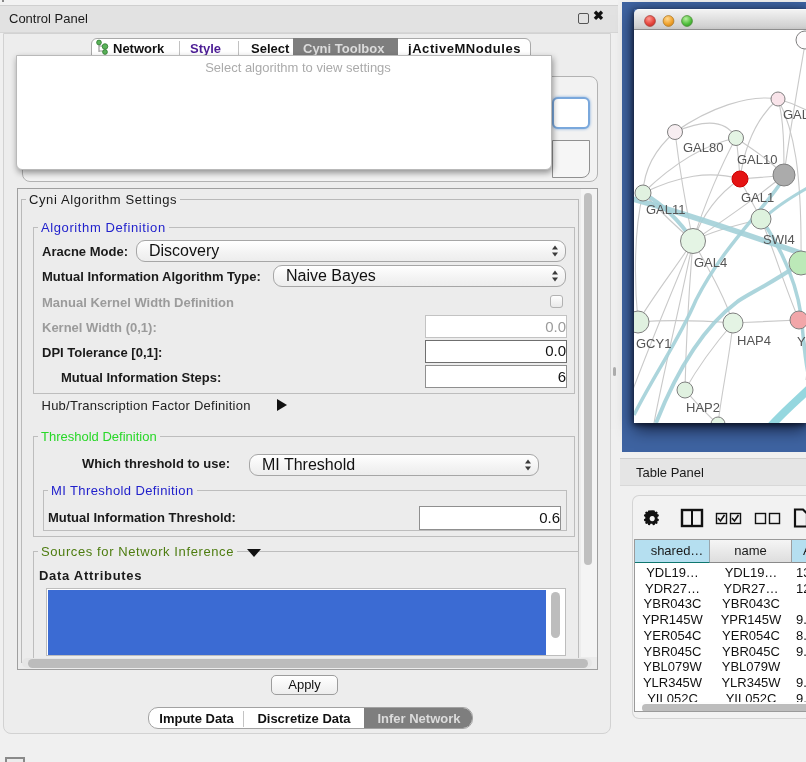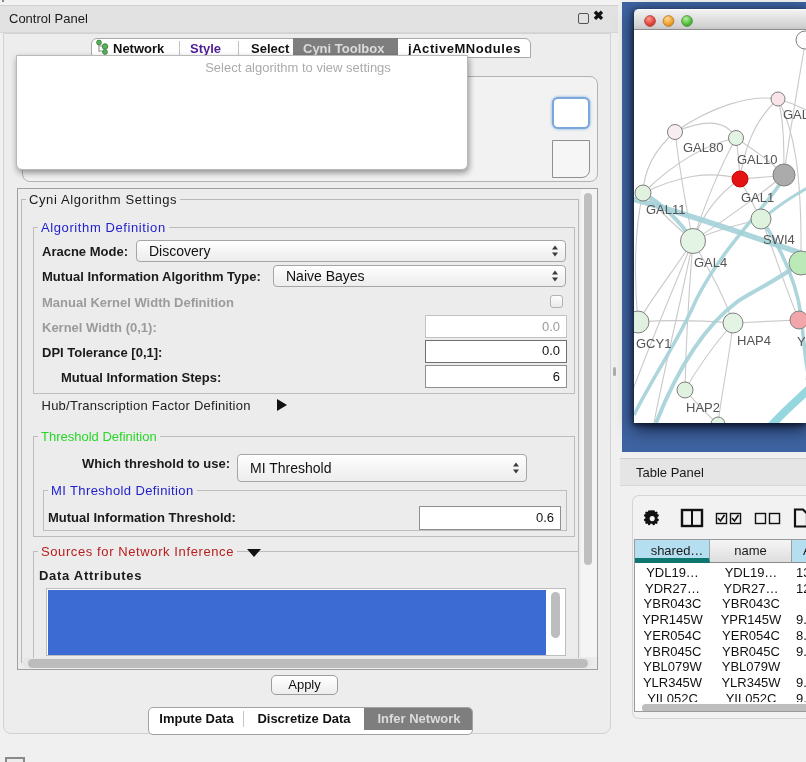--- a/index.html
+++ b/index.html
@@ -3,30 +3,30 @@
 <meta charset="utf-8">
 <style>
 html,body{margin:0;padding:0;}
 body{width:806px;height:762px;position:relative;background:#f0f0f0;
   font-family:"Liberation Sans",sans-serif;overflow:hidden;}
 .abs{position:absolute;}
 .lbl{font-size:13px;color:#1a1a1a;}
 .bold{font-weight:bold;}
 .dis{color:#9b9b9b;}
 .combo{position:absolute;background:linear-gradient(#ffffff,#f3f3f3 60%,#ededed);
-  border:1px solid #a6a6a6;border-radius:4px;box-sizing:border-box;
-  font-size:14px;color:#111;}
+  border:1px solid #a6a6a6;border-radius:9px;box-sizing:border-box;
+  font-size:16px;color:#111;}
 .combo .ct{position:absolute;left:12px;top:50%;transform:translateY(-50%);}
 .spin{position:absolute;right:6.5px;top:50%;transform:translateY(-50%);width:7px;height:11px;}
 .spin:before{content:"";position:absolute;left:0;top:0;border-left:3.5px solid transparent;
  border-right:3.5px solid transparent;border-bottom:4.5px solid #3a3a3a;}
 .spin:after{content:"";position:absolute;left:0;bottom:0;border-left:3.5px solid transparent;
  border-right:3.5px solid transparent;border-top:4.5px solid #3a3a3a;}
-.field{position:absolute;background:#fff;box-sizing:border-box;font-size:13px;
-  text-align:right;padding-right:6px;}
+.field{position:absolute;background:#fff;box-sizing:border-box;font-size:15px;
+  text-align:right;}
 .gtitle{position:absolute;font-size:13px;background:#ececec;padding:0 3px;line-height:13px;}
 .gbox{position:absolute;border:1px solid #bdbdbd;border-radius:0;}
 </style>
 </head>
 <body>
 
 <div class="abs" style="left:0;top:0;width:618px;height:5px;background:#f2f2f2;"></div>
 <div class="abs" style="left:2px;top:0;width:2px;height:2px;background:#888;"></div>
 <div class="abs" style="left:0;top:5px;width:618px;height:28px;background:#e2e2e2;border-top:1px solid #cfcfcf;border-bottom:1px solid #d6d6d6;box-sizing:border-box;"></div>
 <div class="abs lbl" style="left:9px;top:11px;">Control Panel</div>
@@ -91,58 +91,58 @@
 <div class="abs lbl bold" style="left:42px;top:370px;margin-left:19px;">Mutual Information Steps:</div>
 <div class="field" style="left:425px;top:365px;width:142px;height:23px;border:1px solid #8f8f8f;line-height:21px;color:#111;">6</div>
 
 <div class="abs" style="left:41.5px;top:398px;font-size:13px;color:#222;letter-spacing:0.25px;">Hub/Transcription Factor Definition</div>
 <div class="abs" style="left:277px;top:399px;width:0;height:0;border-top:6px solid transparent;border-bottom:6px solid transparent;border-left:10px solid #111;"></div>
 
 <div class="gbox" style="left:33px;top:436px;width:540px;height:99px;border-color:#bdbdbd;"></div>
 <div class="gtitle" style="left:38px;top:430px;color:#28d828;">Threshold Definition</div>
 
 <div class="abs lbl bold" style="left:82px;top:456px;">Which threshold to use:</div>
-<div class="combo" style="left:237px;top:454px;width:290px;height:28px;">
+<div class="combo" style="left:249px;top:454px;width:290px;height:22px;">
     <span class="ct">MI Threshold</span>
     <span class="spin"></span>
   </div>
 
 <div class="gbox" style="left:43px;top:490px;width:522px;height:39px;border-color:#bdbdbd;"></div>
 <div class="gtitle" style="left:48px;top:484px;color:#2222cc;letter-spacing:0.4px;">MI Threshold Definition</div>
 <div class="abs lbl bold" style="left:48px;top:510px;">Mutual Information Threshold:</div>
 <div class="field" style="left:419px;top:506px;width:142px;height:24px;border:1px solid #8f8f8f;line-height:22px;color:#111;">0.6</div>
 
 <div class="gbox" style="left:33px;top:551px;width:544px;height:106px;border-color:#bdbdbd;border-bottom:none;"></div>
-<div class="gtitle" style="left:38px;top:545px;color:#b91c1c;letter-spacing:0.6px;">Sources for Network Inference</div>
+<div class="gtitle" style="left:38px;top:545px;color:#4d7c0f;letter-spacing:0.6px;">Sources for Network Inference</div>
 <div class="abs" style="left:247px;top:549px;width:0;height:0;border-left:7.5px solid transparent;border-right:7.5px solid transparent;border-top:8.5px solid #111;"></div>
 <div class="abs lbl bold" style="left:39px;top:568px;letter-spacing:0.7px;">Data Attributes</div>
 
 <div class="abs" style="left:46px;top:588px;width:520px;height:68px;background:#fff;border:1px solid #bdbdbd;box-sizing:border-box;overflow:hidden;">
   <div style="position:absolute;left:1px;top:1px;width:498px;height:80px;background:#3b6bd3;"></div>
   <div style="position:absolute;right:5px;top:3px;width:9px;height:46px;background:#bdbdbd;border-radius:5px;"></div>
 </div>
 
 <div class="abs" style="left:22px;top:658px;width:570px;height:10px;background:#e6e6e6;border-radius:5px;"></div>
 <div class="abs" style="left:28px;top:658.5px;width:560px;height:9px;background:#bcbcbc;border-radius:5px;"></div>
 
 <div class="abs" style="left:271px;top:675px;width:67px;height:20px;background:linear-gradient(#ffffff,#ededed);border:1px solid #9d9d9d;border-radius:5px;box-sizing:border-box;text-align:center;font-size:13px;line-height:18px;color:#111;">Apply</div>
 
-<div class="abs" style="left:148px;top:707px;width:325px;height:28px;background:#fff;border:1px solid #a2a2a2;border-radius:5px;box-sizing:border-box;overflow:hidden;">
+<div class="abs" style="left:148px;top:707px;width:325px;height:22px;background:#fff;border:1px solid #a2a2a2;border-radius:10px;box-sizing:border-box;overflow:hidden;">
   <div style="position:absolute;left:94px;top:3px;width:1px;height:16px;background:#c4c4c4;"></div>
   <div style="position:absolute;left:215px;top:0;width:110px;height:22px;background:#7e7e7e;"></div>
   <div style="position:absolute;left:0;top:3px;width:95px;text-align:center;font-size:13px;font-weight:600;color:#111;">Impute Data</div>
   <div style="position:absolute;left:95px;top:3px;width:120px;text-align:center;font-size:13px;font-weight:600;color:#111;">Discretize Data</div>
   <div style="position:absolute;left:215px;top:3px;width:110px;text-align:center;font-size:13px;font-weight:600;color:#dcdcdc;">Infer Network</div>
 </div>
 
 <div class="abs" style="left:5px;top:757px;width:20px;height:14px;background:#ececec;border:2px solid #8a8a8a;box-sizing:border-box;"></div>
 
 <div class="abs" style="left:613px;top:367px;width:3px;height:9px;background:#adadad;border-radius:2px;"></div>
 
-<div class="abs" style="left:16px;top:55px;width:452px;height:115px;background:#fff;border:1px solid #b9b9b9;box-sizing:border-box;box-shadow:1px 3px 6px rgba(0,0,0,0.4);border-radius:0 0 6px 6px;z-index:50;">
+<div class="abs" style="left:16px;top:55px;width:536px;height:115px;background:#fff;border:1px solid #b9b9b9;box-sizing:border-box;box-shadow:1px 3px 6px rgba(0,0,0,0.4);border-radius:0 0 6px 6px;z-index:50;">
   <div style="position:absolute;left:0;top:4px;width:562px;text-align:center;font-size:13px;color:#ababab;">Select algorithm to view settings</div>
 </div>
 
 <div class="abs" style="left:622px;top:2px;width:184px;height:450px;background:#3e63a1;"></div>
 <div class="abs" style="left:634px;top:9px;width:172px;height:414px;box-shadow:0 6px 16px rgba(0,0,15,0.7), 0 2px 5px rgba(0,0,0,0.5), -2px 0 6px rgba(0,0,20,0.22);"></div>
 <div class="abs" style="left:634px;top:9px;width:172px;height:21px;background:linear-gradient(#f2f2f2,#d2d2d2 85%,#c6c6c6);border-top:1px solid #fbfbfb;border-bottom:1px solid #8e8e8e;border-radius:5px 0 0 0;box-sizing:border-box;"></div>
 <svg class="abs" style="left:634px;top:9px;" width="172" height="21">
   <defs>
     <radialGradient id="rg" cx="0.4" cy="0.3" r="0.8">
         <stop offset="0" stop-color="#ff9890"></stop>
@@ -263,21 +263,21 @@
   </g>
   <g stroke="#111" stroke-width="1.6" fill="none">
     <path d="M78,13 l2.5,3 4,-6"></path>
     <path d="M92,13 l2.5,3 4,-6"></path>
   </g>
   <path d="M155,4.5 h8 l4,4 v13 h-12 z" fill="none" stroke="#111" stroke-width="2.2"></path>
 </svg>
 
 <div class="abs" style="left:634px;top:539px;width:172px;height:173px;background:#fff;border:1px solid #9a9a9a;border-right:none;box-sizing:border-box;overflow:hidden;">
 
-  <div style="position:absolute;left:0;top:0;width:75px;height:23px;background:#b5dff0;border-right:1px solid #9aa6ac;border-bottom:5px solid #0f766e;box-sizing:border-box;text-align:center;font-size:13px;line-height:22px;color:#1a1a1a;padding-left:10px;">shared…</div>
+  <div style="position:absolute;left:0;top:0;width:75px;height:23px;background:#b5dff0;border-right:1px solid #9aa6ac;border-bottom:1px solid #0f766e;box-sizing:border-box;text-align:center;font-size:13px;line-height:22px;color:#1a1a1a;padding-left:10px;">shared…</div>
   <div style="position:absolute;left:75px;top:0;width:82px;height:23px;background:linear-gradient(#f5f5f5,#dedede);border-right:1px solid #9e9e9e;border-bottom:1px solid #8a8a8a;box-sizing:border-box;text-align:center;font-size:13px;line-height:22px;color:#1a1a1a;">name</div>
   <div style="position:absolute;left:157px;top:0;width:120px;height:23px;background:#b5dff0;border-bottom:1px solid #8a8a8a;box-sizing:border-box;font-size:13px;line-height:22px;color:#1a1a1a;padding-left:11px;">A</div>
 
   <div style="position:absolute;left:0;top:25px;width:75px;text-align:center;font-size:13px;line-height:15.7px;color:#111;">YDL19…<br>YDR27…<br>YBR043C<br>YPR145W<br>YER054C<br>YBR045C<br>YBL079W<br>YLR345W<br>YIL052C</div>
   <div style="position:absolute;left:75px;top:25px;width:82px;text-align:center;font-size:13px;line-height:15.7px;color:#111;">YDL19…<br>YDR27…<br>YBR043C<br>YPR145W<br>YER054C<br>YBR045C<br>YBL079W<br>YLR345W<br>YIL052C</div>
   <div style="position:absolute;left:161px;top:25px;width:40px;font-size:13px;line-height:15.7px;color:#111;">13<br>12<br>&nbsp;<br>9.<br>8.<br>9.<br>&nbsp;<br>9.<br>9.</div>
 
   <div style="position:absolute;left:0;top:162px;width:172px;height:11px;background:#fdfdfd;"></div>
   <div style="position:absolute;left:7px;top:163.5px;width:168px;height:8px;background:#bdbdbd;border-radius:4px;"></div>
 </div>

